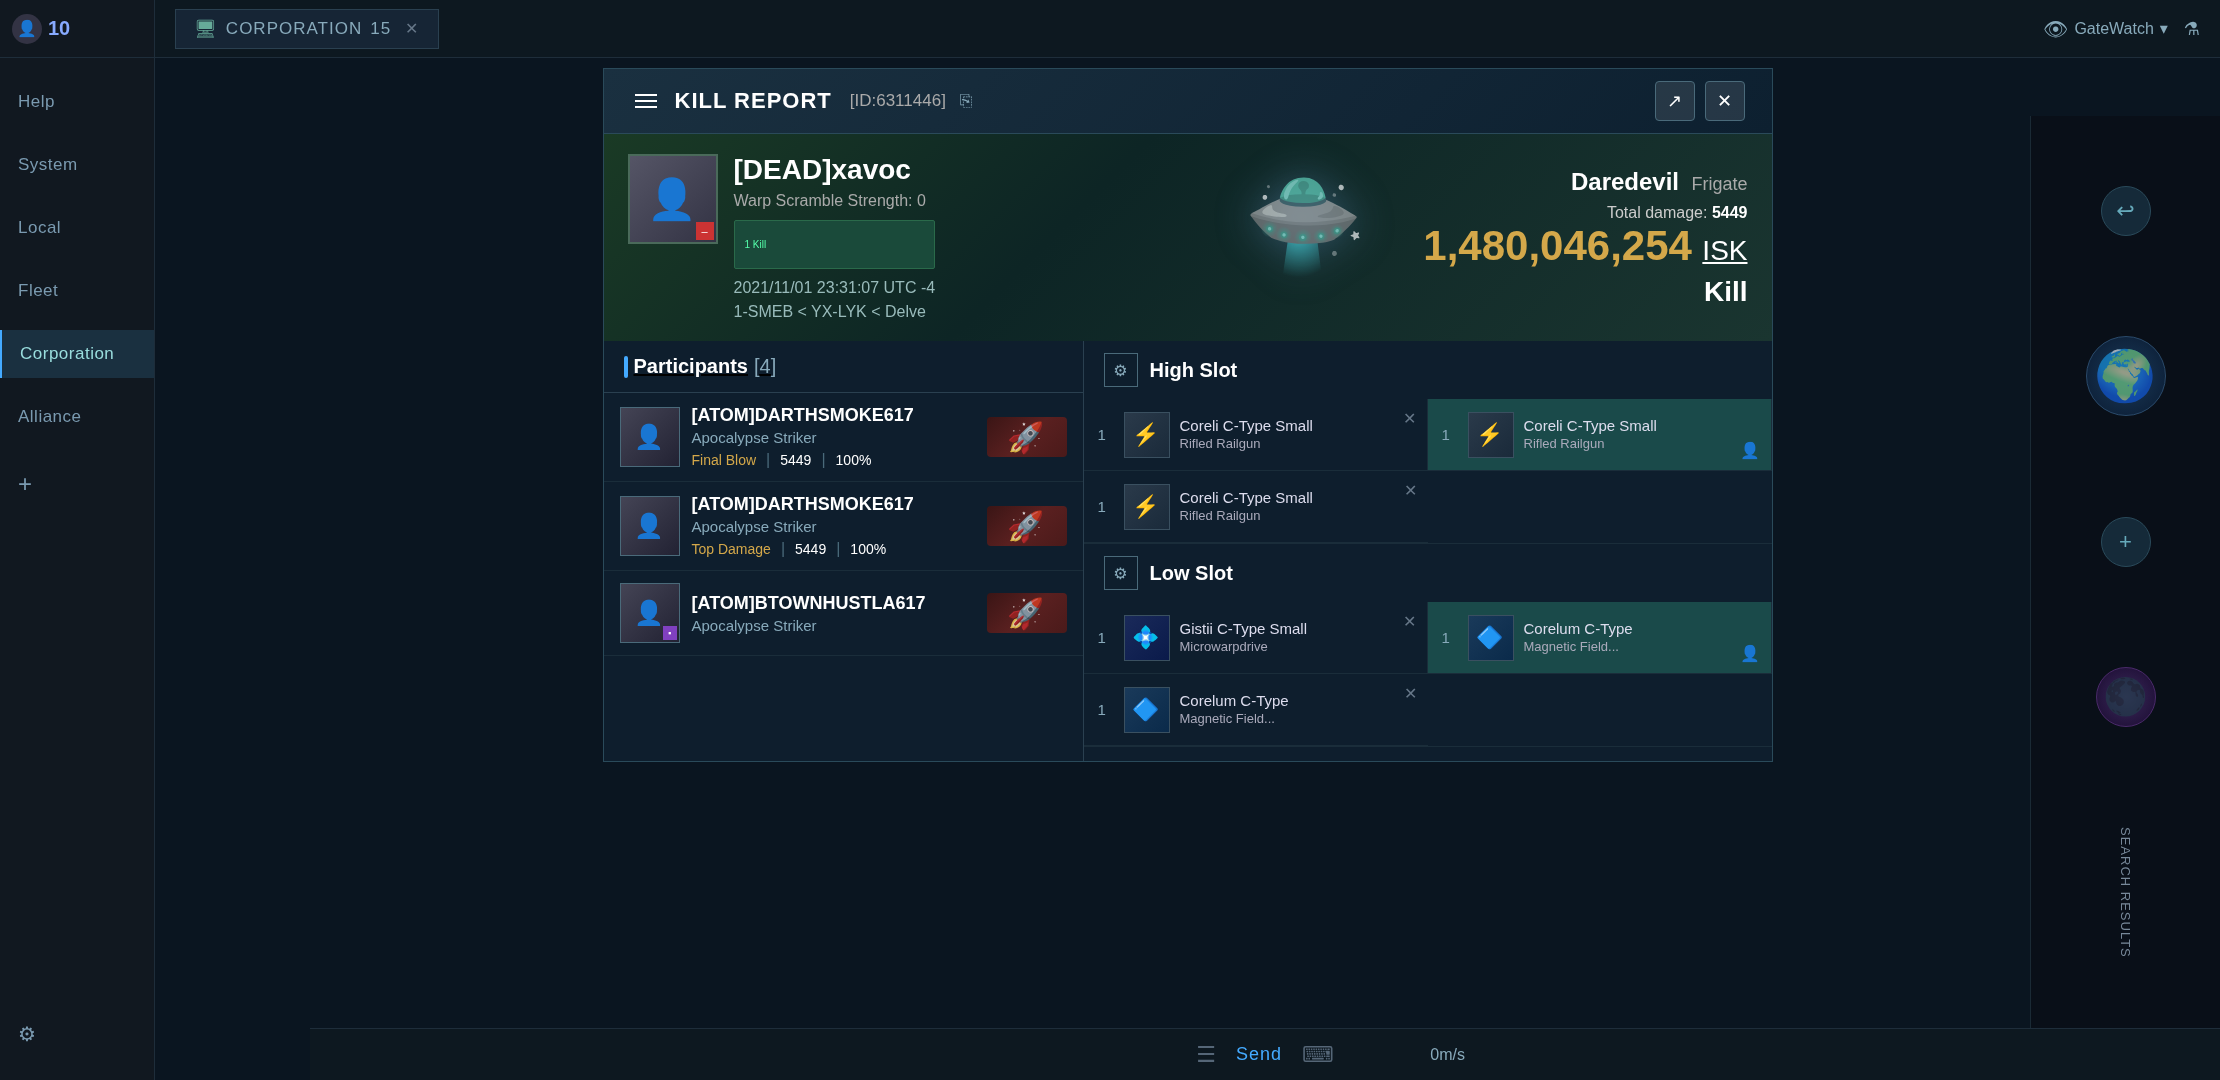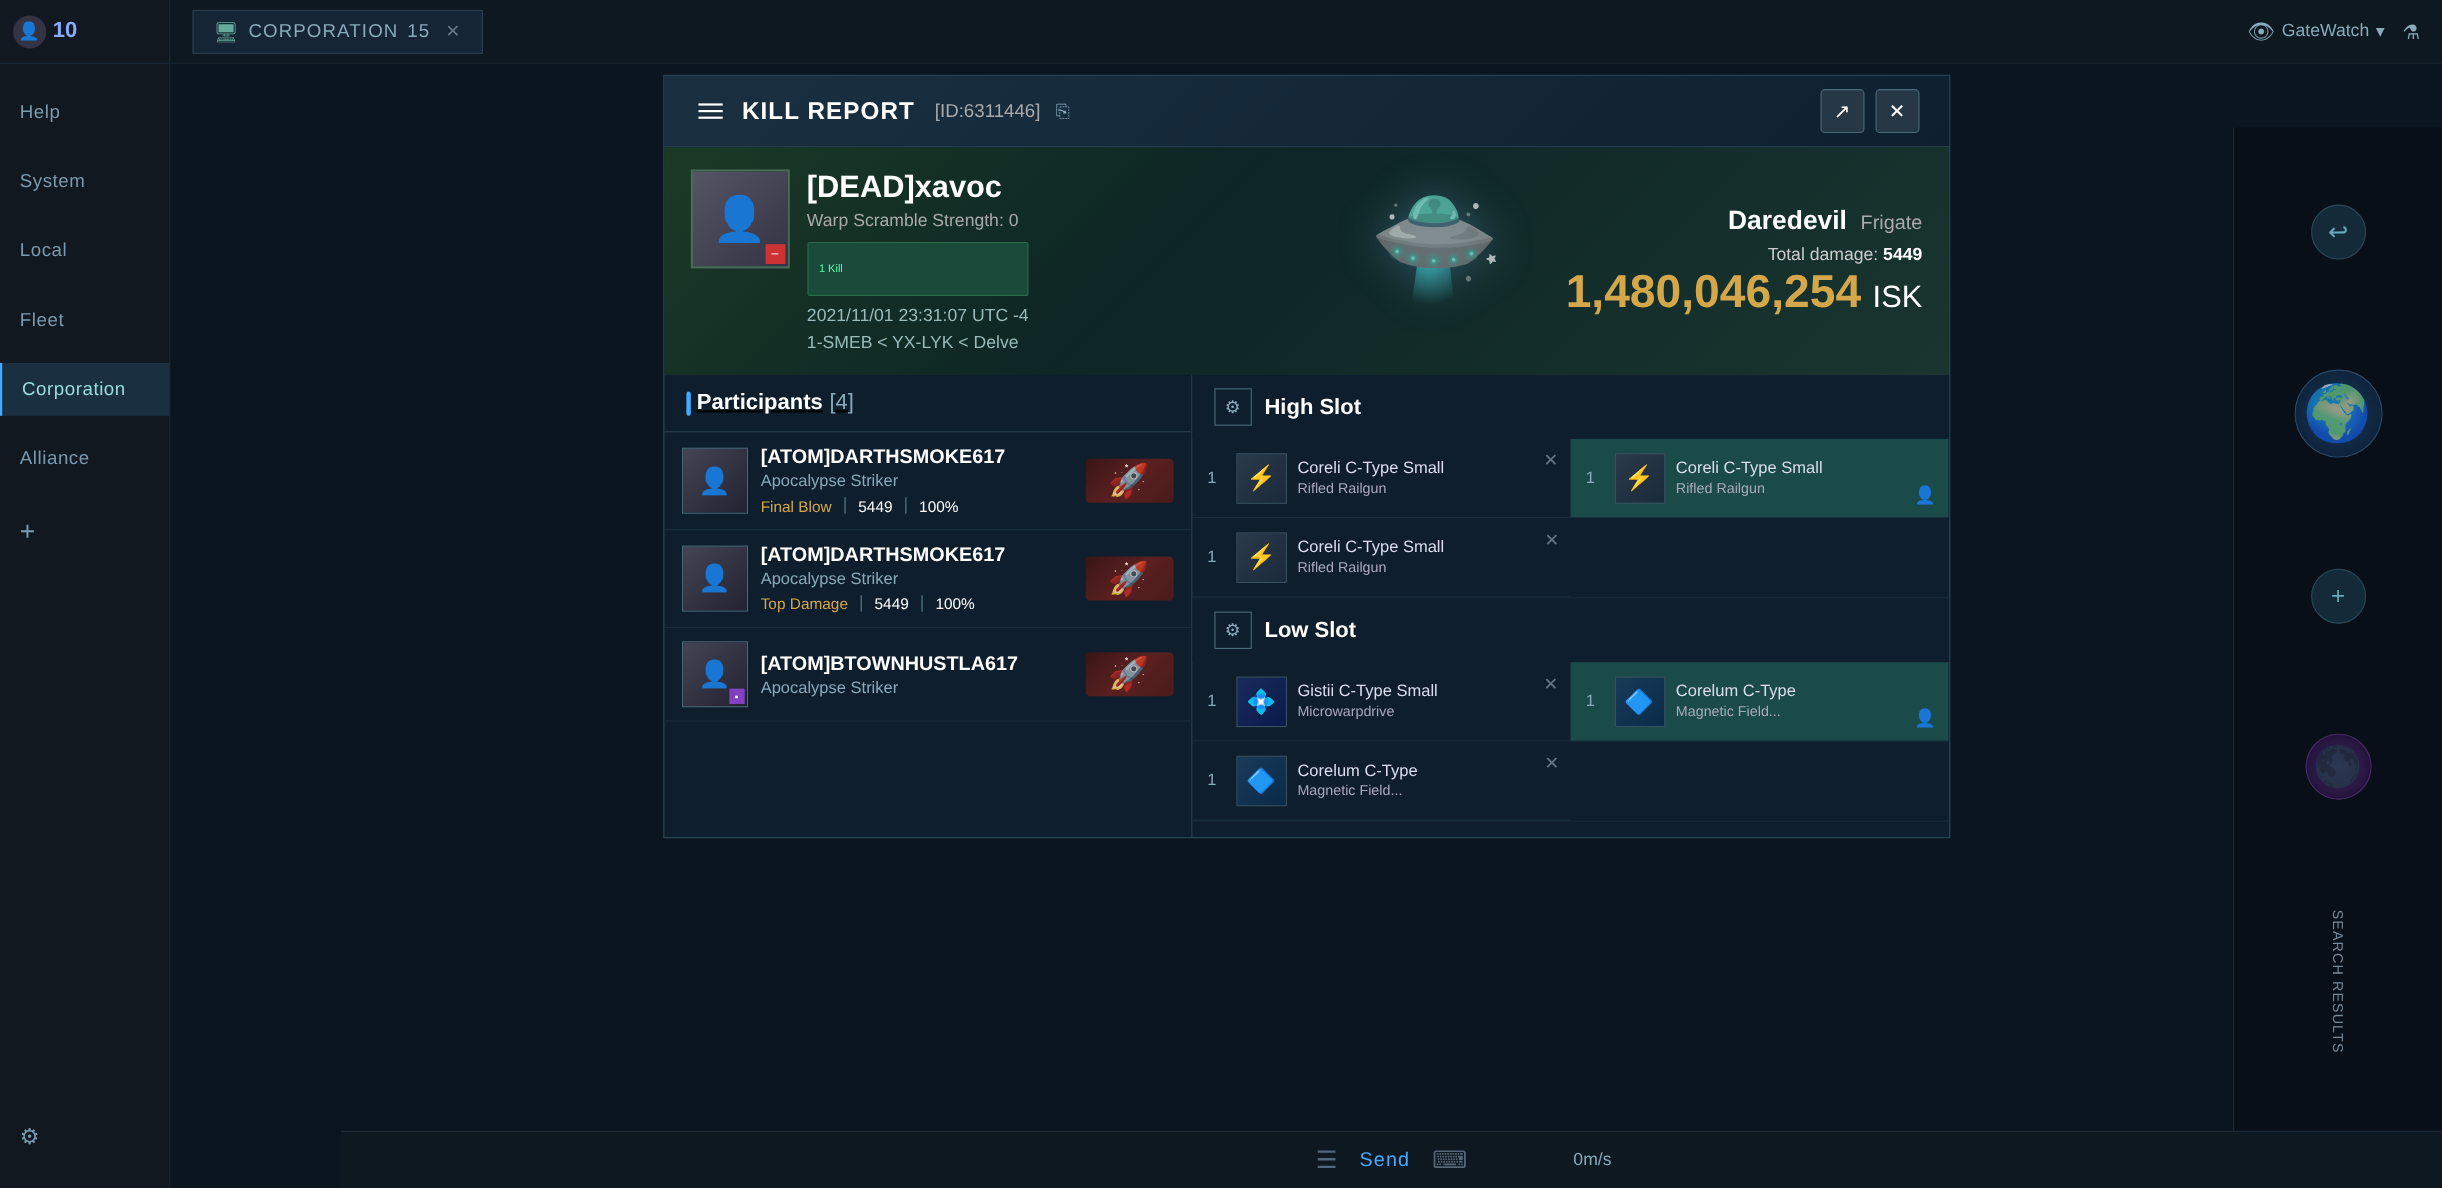--- a/index.html
+++ b/index.html
@@ -312,20 +312,21 @@
       color: #d4a84a;
       font-size: 42px;
       font-weight: bold;
       margin-top: 6px;
     }
     .isk-label {
       color: white;
       font-size: 28px;
       font-weight: normal;
       margin-left: 6px;
+      text-decoration: underline;
     }
     .kill-label {
       color: white;
       font-size: 28px;
       font-weight: bold;
       margin-top: 6px;
     }
 
     
     .kill-body {
@@ -686,20 +687,21 @@
             <span class="ship-type">Frigate</span>
           </div>
           <div class="damage-text">
             <span>Total damage:</span>
             <span class="damage-value">5449</span>
           </div>
           <div>
             <span class="isk-value">1,480,046,254</span>
             <span class="isk-label">ISK</span>
           </div>
+          <div class="kill-label">Kill</div>
         </div>
       </div>
 
       <div class="kill-body">
 
         <div class="participants-panel">
           <div class="participants-header">
             <div class="participants-accent"></div>
             <span class="participants-title">Participants</span>
             <span class="participants-count">[4]</span>

